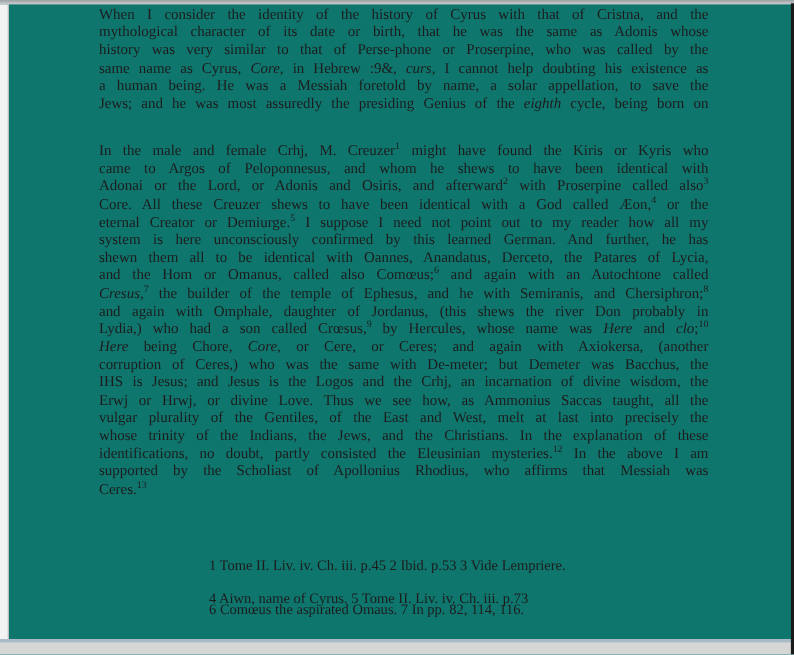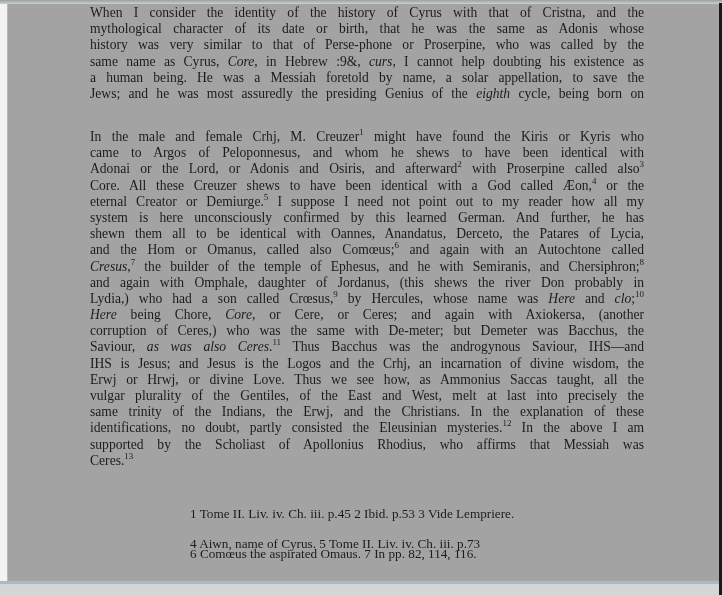--- a/index.html
+++ b/index.html
@@ -3,21 +3,21 @@
 <meta charset="utf-8">
 <style>
   * { margin: 0; padding: 0; box-sizing: border-box; }
   html, body { background: #ffffff; }
   body { width: 722px; height: 595px; overflow: hidden; }
 
   .page {
     position: relative;
     width: 722px;
     height: 595px;
-    background: #a3a3a3;
+    background: #0f766e;
     font-family: "Liberation Serif", serif;
     color: #1c1c1c;
     overflow: hidden;
   }
 
   
   .top-strip {
     position: absolute; top: 0; left: 0;
     width: 722px; height: 4px;
     background: linear-gradient(#9ba0a3, #cdd1d2);
@@ -107,25 +107,24 @@
     <div class="line">Core. All these Creuzer shews to have been identical with a God called Æon,<sup>4</sup> or the</div>
     <div class="line">eternal Creator or Demiurge.<sup>5</sup> I suppose I need not point out to my reader how all my</div>
     <div class="line">system is here unconsciously confirmed by this learned German. And further, he has</div>
     <div class="line">shewn them all to be identical with Oannes, Anandatus, Derceto, the Patares of Lycia,</div>
     <div class="line">and the Hom or Omanus, called also Comœus;<sup>6</sup> and again with an Autochtone called</div>
     <div class="line"><i>Cresus</i>,<sup>7</sup> the builder of the temple of Ephesus, and he with Semiranis, and Chersiphron;<sup>8</sup></div>
     <div class="line">and again with Omphale, daughter of Jordanus, (this shews the river Don probably in</div>
     <div class="line">Lydia,) who had a son called Crœsus,<sup>9</sup> by Hercules, whose name was <i>Here</i> and <i>clo</i>;<sup>10</sup></div>
     <div class="line"><i>Here</i> being Chore, <i>Core</i>, or Cere, or Ceres; and again with Axiokersa, (another</div>
     <div class="line">corruption of Ceres,) who was the same with De-meter; but Demeter was Bacchus, the</div>
-    <div class="line">Saviour, <i>as was also Ceres</i>.<sup>11</sup> Thus Bacchus was the androgynous Saviour, IHS—and</div>
     <div class="line">IHS is Jesus; and Jesus is the Logos and the Crhj, an incarnation of divine wisdom, the</div>
     <div class="line">Erwj or Hrwj, or divine Love. Thus we see how, as Ammonius Saccas taught, all the</div>
     <div class="line">vulgar plurality of the Gentiles, of the East and West, melt at last into precisely the</div>
-    <div class="line">same trinity of the Indians, the Erwj, and the Christians. In the explanation of these</div>
+    <div class="line">whose trinity of the Indians, the Jews, and the Christians. In the explanation of these</div>
     <div class="line">identifications, no doubt, partly consisted the Eleusinian mysteries.<sup>12</sup> In the above I am</div>
     <div class="line">supported by the Scholiast of Apollonius Rhodius, who affirms that Messiah was</div>
     <div class="line last">Ceres.<sup>13</sup></div>
   </div>
 
   <div class="footnote footnote-1">1 Tome II. Liv. iv. Ch. iii. p.45 2 Ibid. p.53 3 Vide Lempriere.</div>
   <div class="footnote footnote-2">4 Aiwn, name of Cyrus. 5 Tome II. Liv. iv. Ch. iii. p.73</div>
   <div class="footnote footnote-3">6 Comœus the aspirated Omaus. 7 In pp. 82, 114, 116.</div>
 
 </div>

